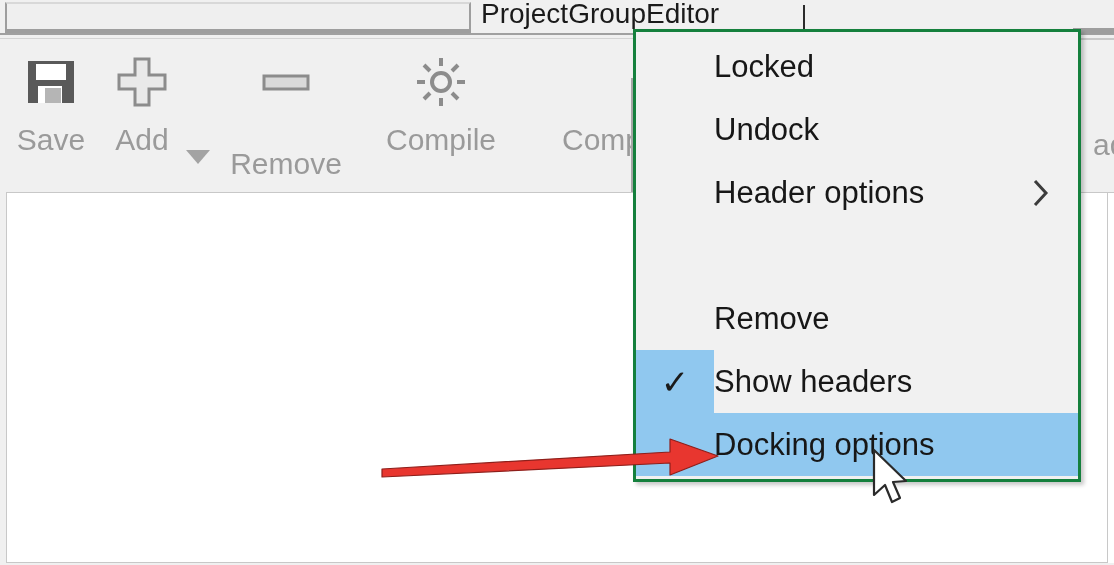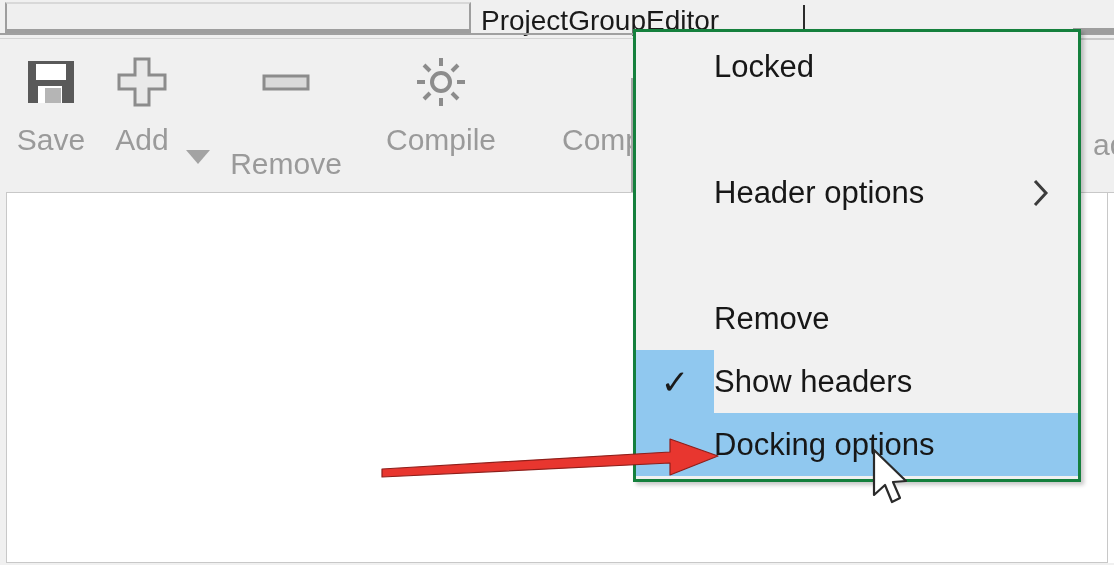--- a/index.html
+++ b/index.html
@@ -44,21 +44,21 @@
     box-sizing: border-box;
   }
   
   #tab-active {
     position: absolute;
     left: 473px; top: 0px;
     height: 35px;
     padding: 0 6px 0 8px;
     background: #f0f0f0;
     display: flex;
-    align-items: flex-end;
+    align-items: flex-start;
     box-sizing: border-box;
   }
   #tab-active .tab-label {
     font-size: 28px;
     color: #1a1a1a;
     white-space: nowrap;
     line-height: 1;
     font-family: "Liberation Sans", sans-serif;
   }
   
@@ -338,20 +338,21 @@
 
   <div id="ctxmenu">
 
     <div class="menu-item">
       <div class="gutter"></div>
       <span class="m-label">Locked</span>
     </div>
 
     <div class="menu-item">
       <div class="gutter"></div>
+      <span class="m-label">Undock</span>
     </div>
 
     <div class="menu-item">
       <div class="gutter"></div>
       <span class="m-label">Header options</span>
       <span class="submenu-arrow">
         <svg width="20" height="32" viewBox="0 0 20 32" aria-hidden="true">
           <path d="M5 4 L16 16 L5 28" fill="none" stroke="#3c3c3c" stroke-width="3"></path>
         </svg>
       </span>

